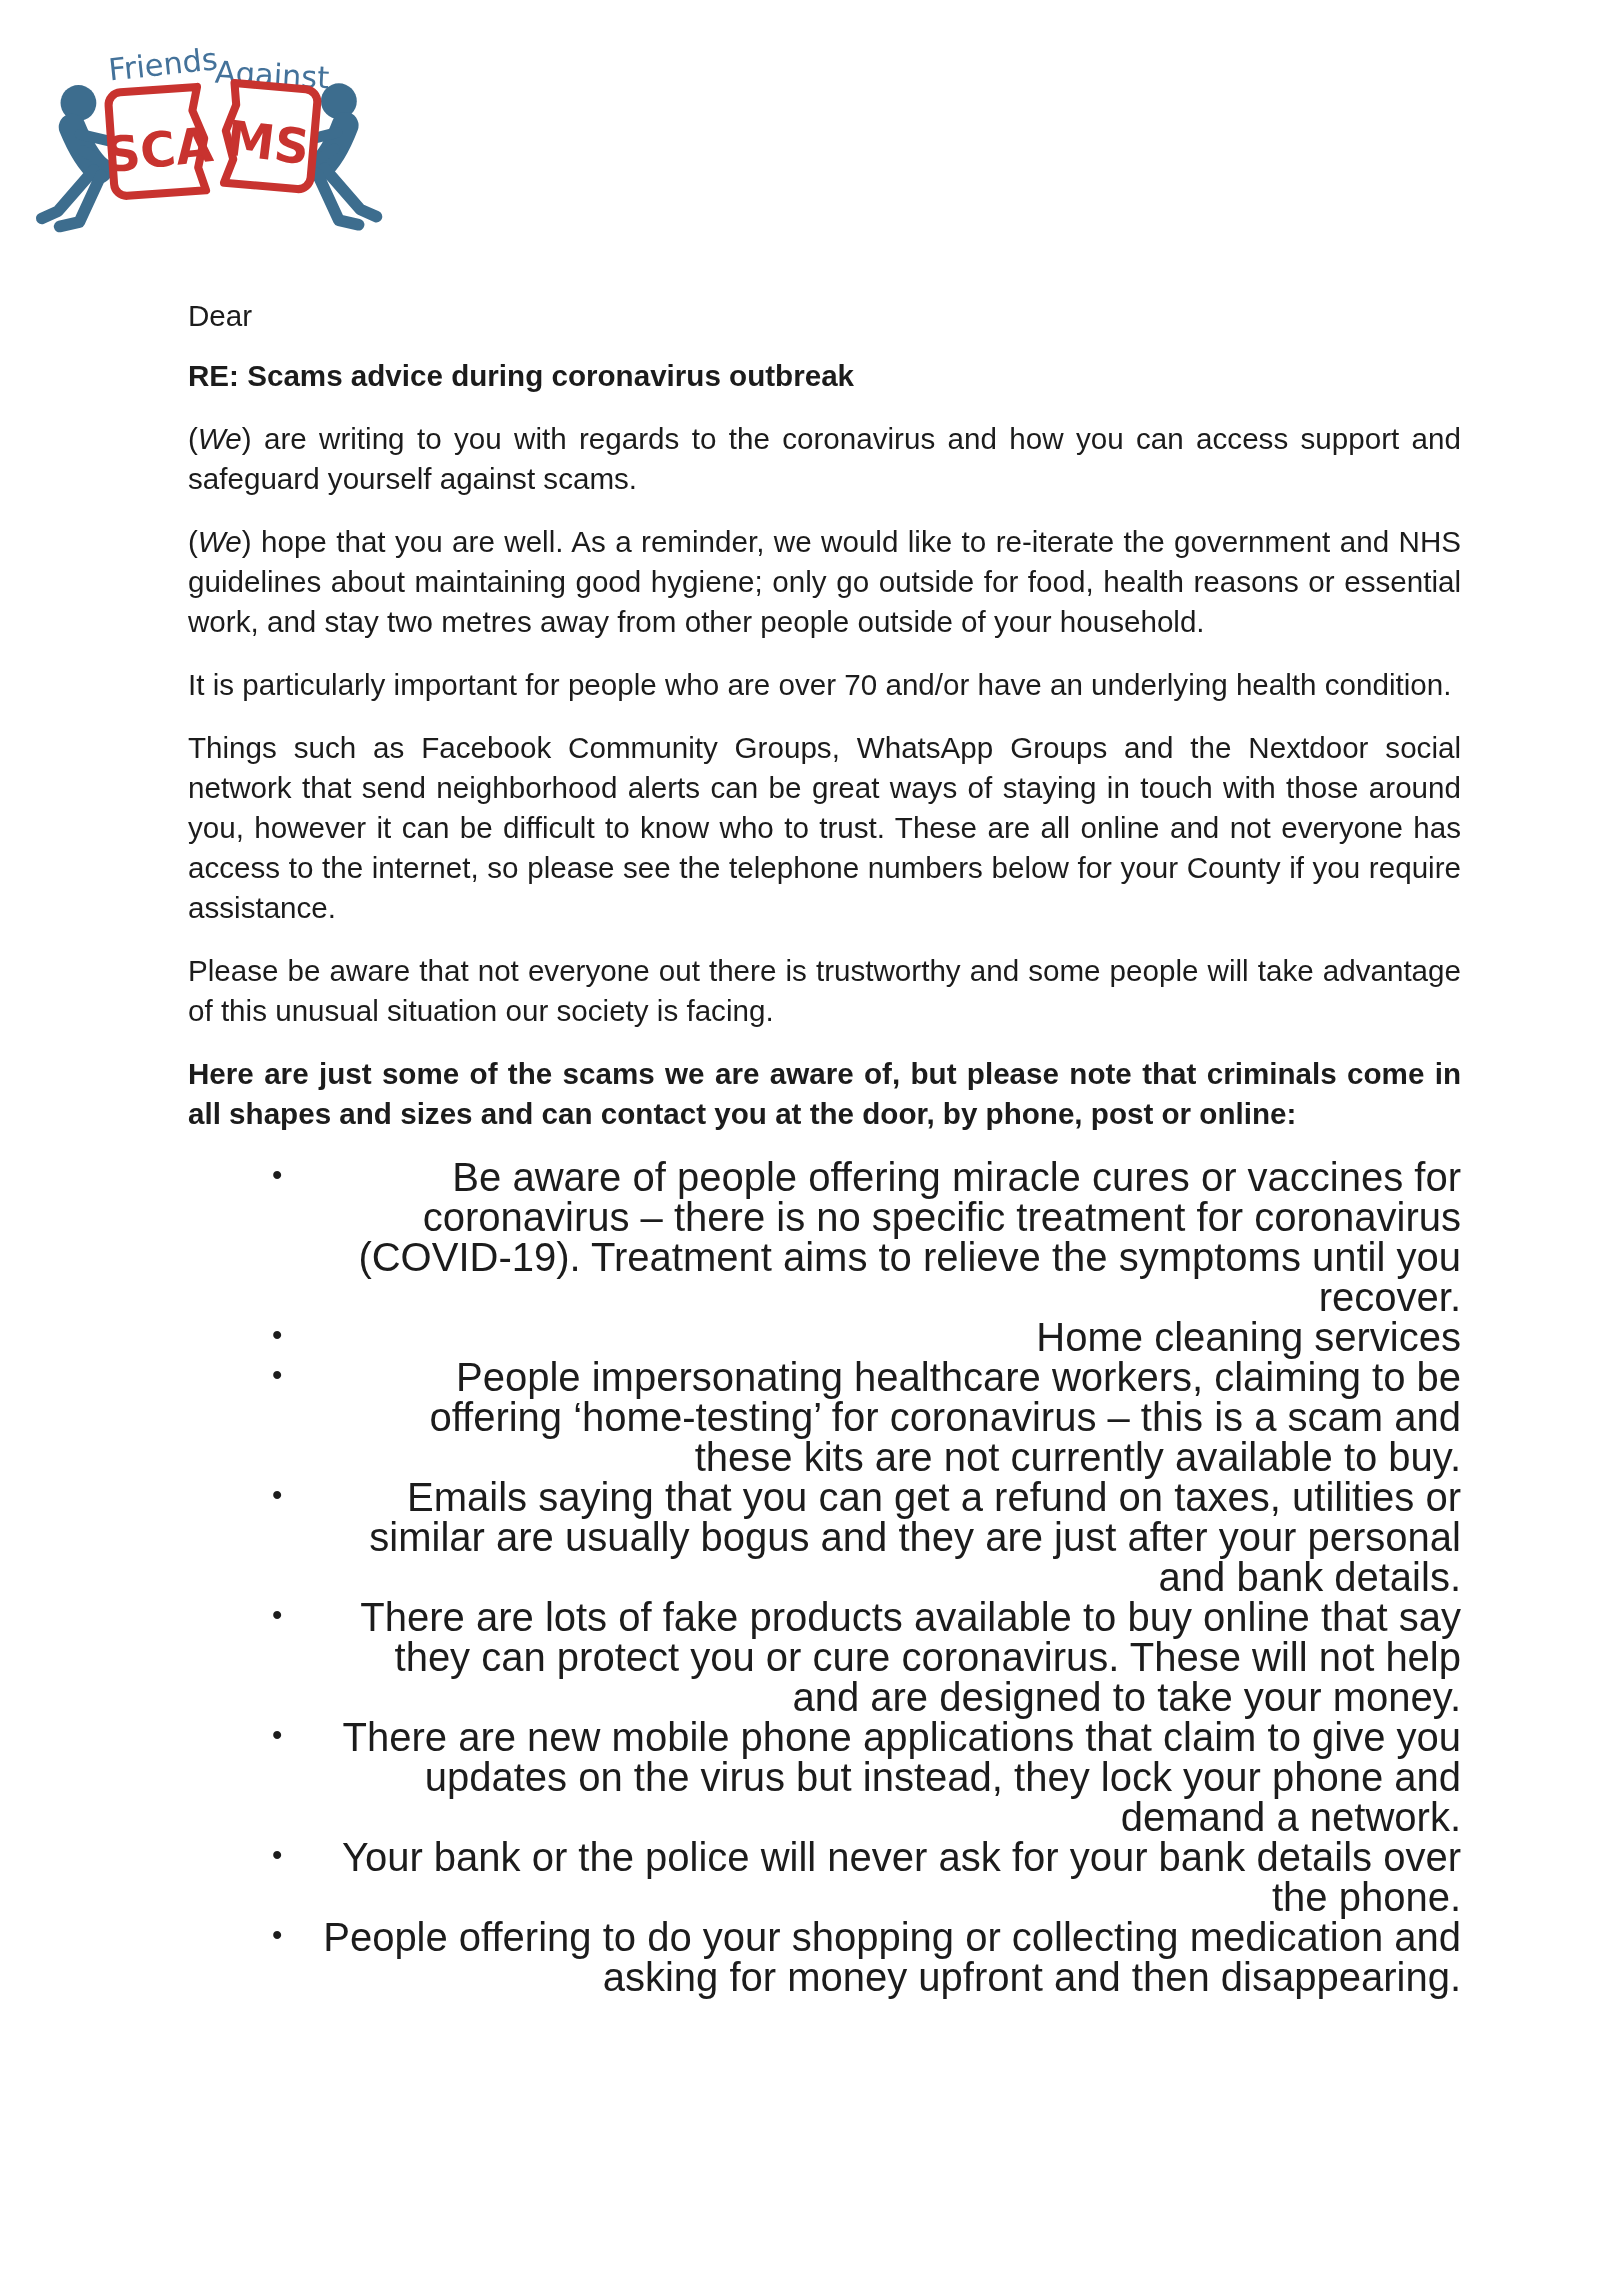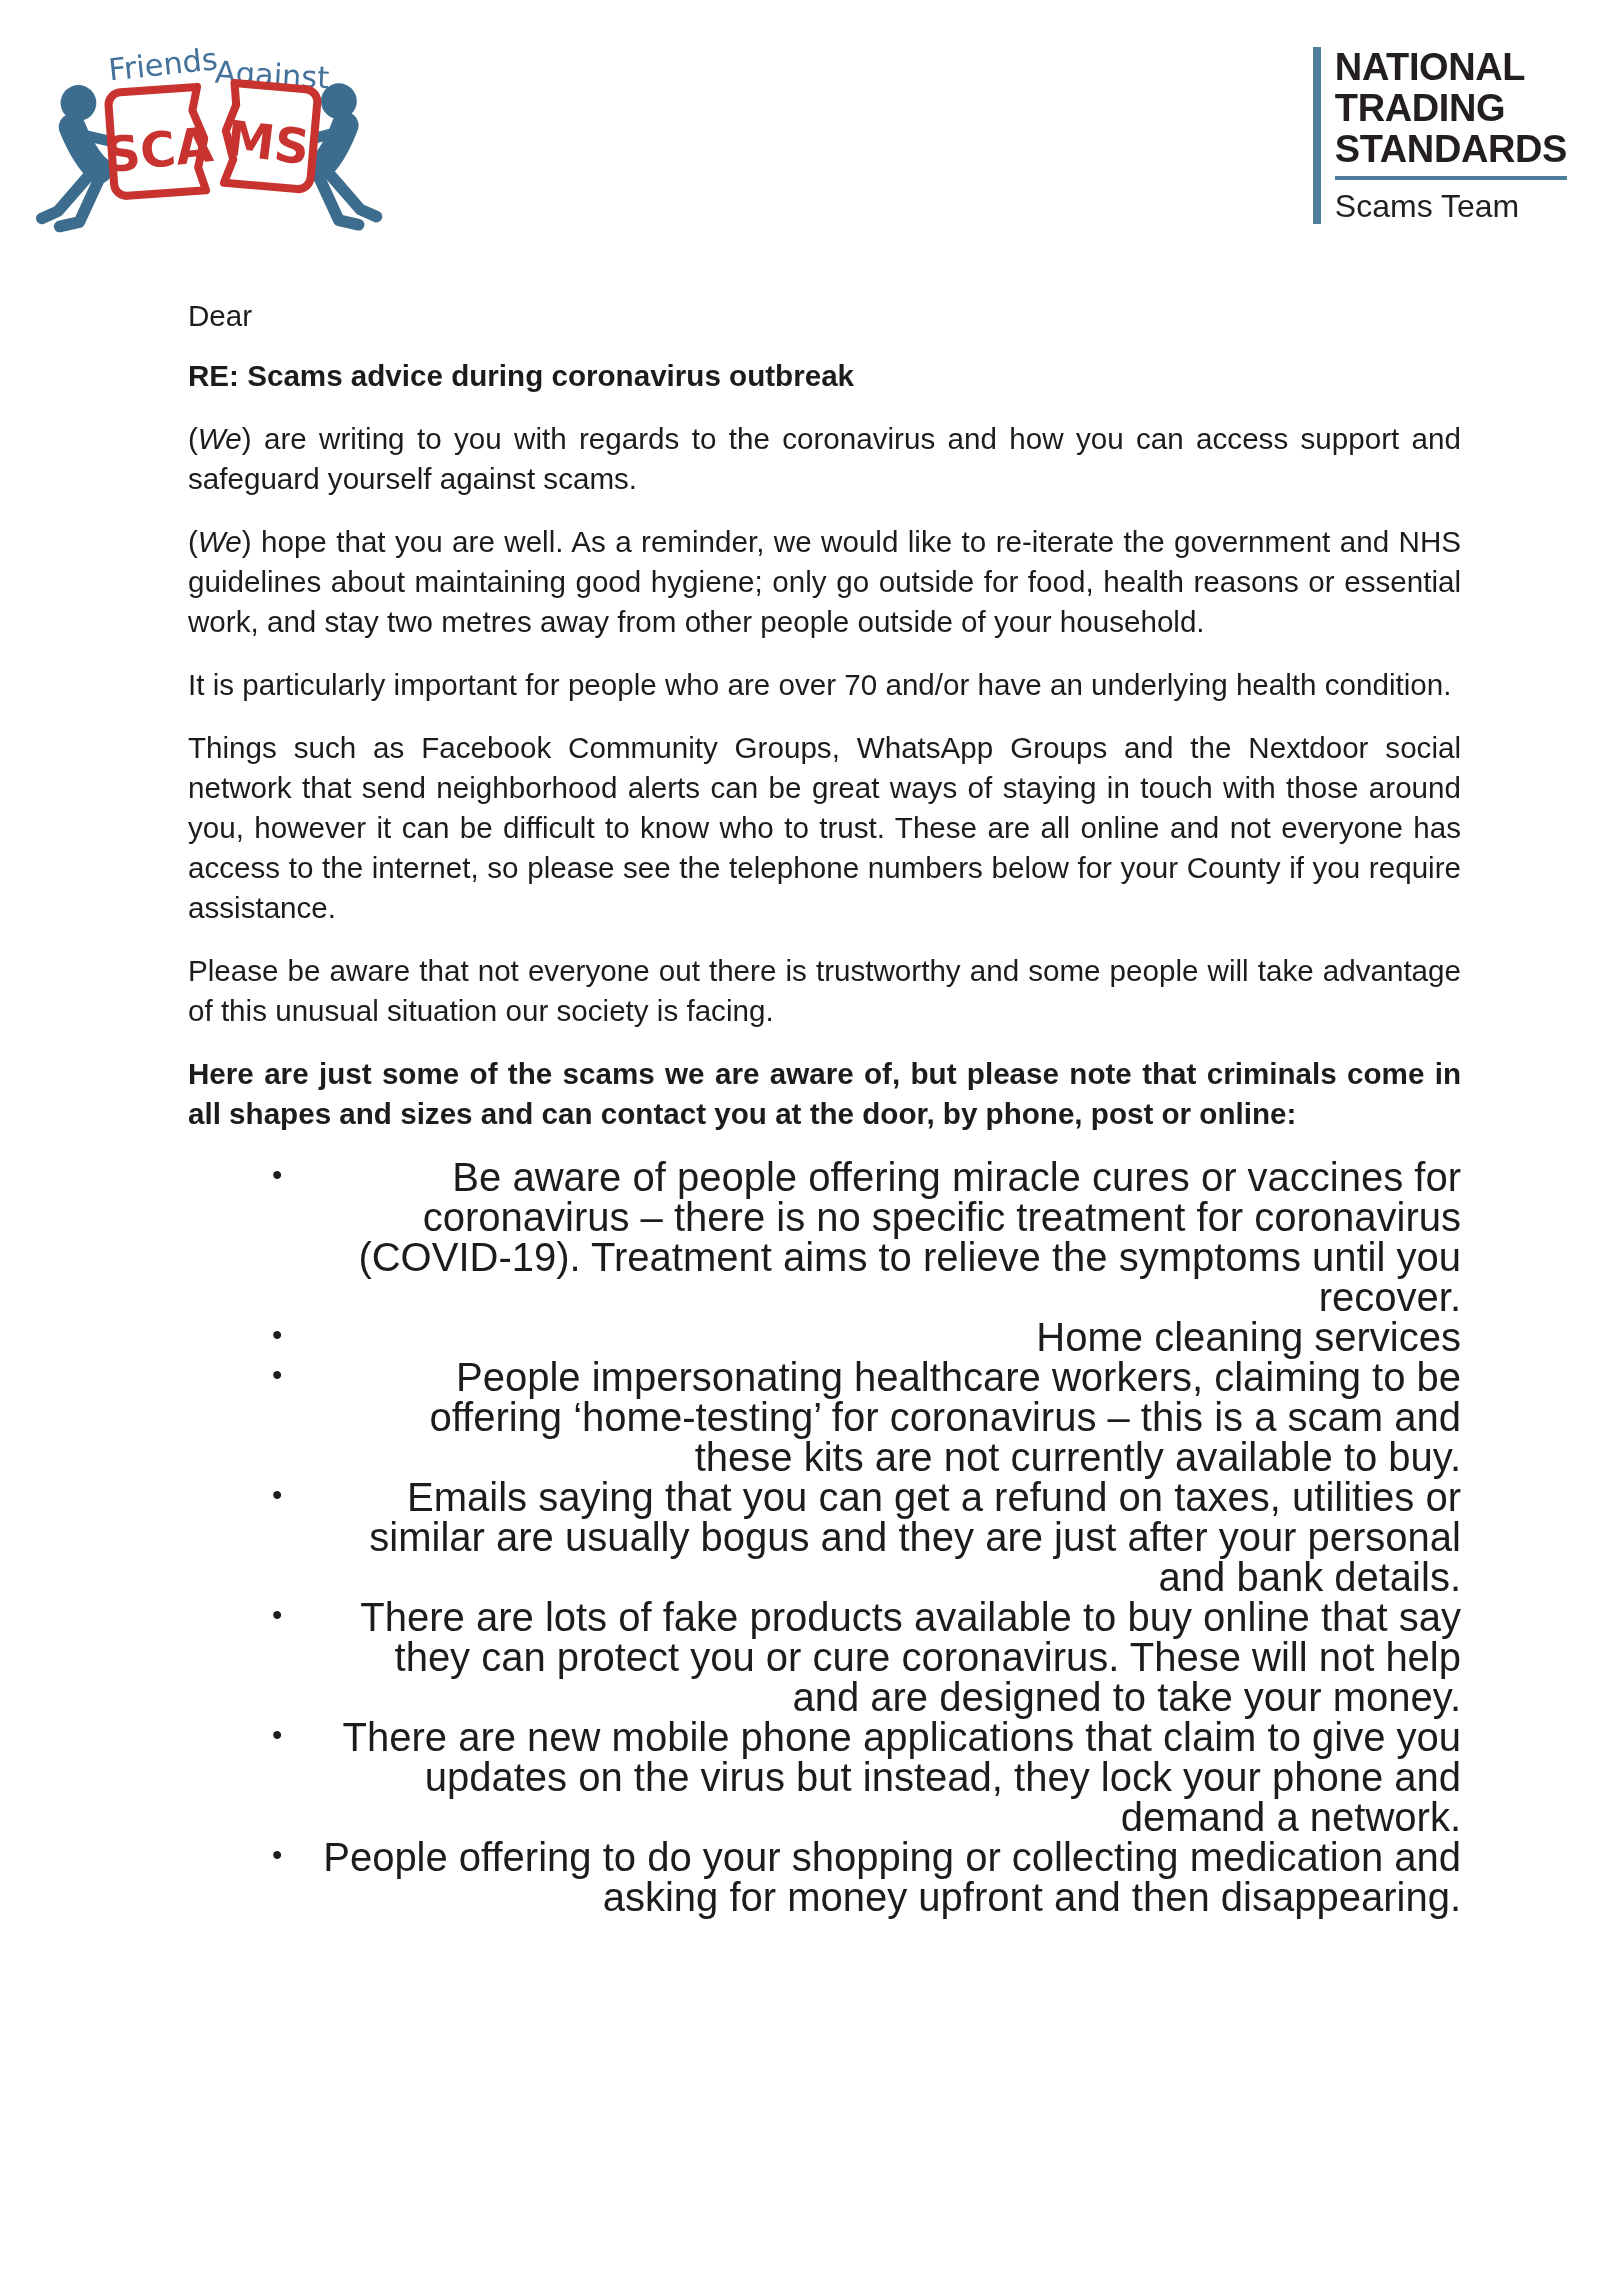--- a/index.html
+++ b/index.html
@@ -80,30 +80,20 @@
         <path d="M104,62 h86 l-7,26 l11,32 l-9,32 l7,26 h-88 a14,14 0 0 1 -14,-14 v-88 a14,14 0 0 1 14,-14 z" fill="#ffffff" stroke="#c8332f" stroke-width="9" stroke-linejoin="round"></path>
         <text x="143" y="148" font-size="54" font-weight="bold" font-family="DejaVu Sans, sans-serif" fill="#c8332f" text-anchor="middle" transform="rotate(-2 143 130)">SCA</text>
       </g>
 
       <g transform="rotate(5 263 118)">
         <path d="M222,58 h80 a14,14 0 0 1 14,14 v84 a14,14 0 0 1 -14,14 h-82 l8,-27 l-11,-31 l9,-30 z" fill="#ffffff" stroke="#c8332f" stroke-width="9" stroke-linejoin="round"></path>
         <text x="265" y="140" font-size="54" font-weight="bold" font-family="DejaVu Sans, sans-serif" fill="#c8332f" text-anchor="middle" transform="rotate(2 265 122)">MS</text>
       </g>
     </svg>
 
-    <div class="nts-logo">
-      <div class="nts-vbar"></div>
-      <div class="nts-text">
-        <div class="nts-line">NATIONAL</div>
-        <div class="nts-line">TRADING</div>
-        <div class="nts-line">STANDARDS</div>
-        <div class="nts-rule"></div>
-        <div class="nts-subtitle">Scams Team</div>
-      </div>
-    </div>
   </div>
 
   <div class="letter">
     <p class="salutation">Dear</p>
     <p class="subject">RE: Scams advice during coronavirus outbreak</p>
 
     <div id="paragraphs">
         <p class="para"><span>(</span><em>We</em><span>) are writing to you with regards to the coronavirus and how you can access support and safeguard yourself against scams.</span></p>
         <p class="para"><span>(</span><em>We</em><span>) hope that you are well. As a reminder, we would like to re-iterate the government and NHS guidelines about maintaining good hygiene; only go outside for food, health reasons or essential work, and stay two metres away from other people outside of your household.</span></p>
         <p class="para"><span>It is particularly important for people who are over 70 and/or have an underlying health condition.</span></p>
@@ -112,18 +102,19 @@
         <p class="para bold"><span>Here are just some of the scams we are aware of, but please note that criminals come in all shapes and sizes and can contact you at the door, by phone, post or online:</span></p>
       </div>
 
     <ul class="scam-list" id="bullets">
         <li>Be aware of people offering miracle cures or vaccines for coronavirus – there is no specific treatment for coronavirus (COVID-19). Treatment aims to relieve the symptoms until you recover.</li>
         <li>Home cleaning services</li>
         <li>People impersonating healthcare workers, claiming to be offering ‘home-testing’ for coronavirus – this is a scam and these kits are not currently available to buy.</li>
         <li>Emails saying that you can get a refund on taxes, utilities or similar are usually bogus and they are just after your personal and bank details.</li>
         <li>There are lots of fake products available to buy online that say they can protect you or cure coronavirus. These will not help and are designed to take your money.</li>
         <li>There are new mobile phone applications that claim to give you updates on the virus but instead, they lock your phone and demand a network.</li>
+        <li>Your bank or the police will never ask for your bank details over the phone.</li>
         <li>People offering to do your shopping or collecting medication and asking for money upfront and then disappearing.</li>
       </ul>
   </div>
 
 </div>
 
 
 </body></html>

